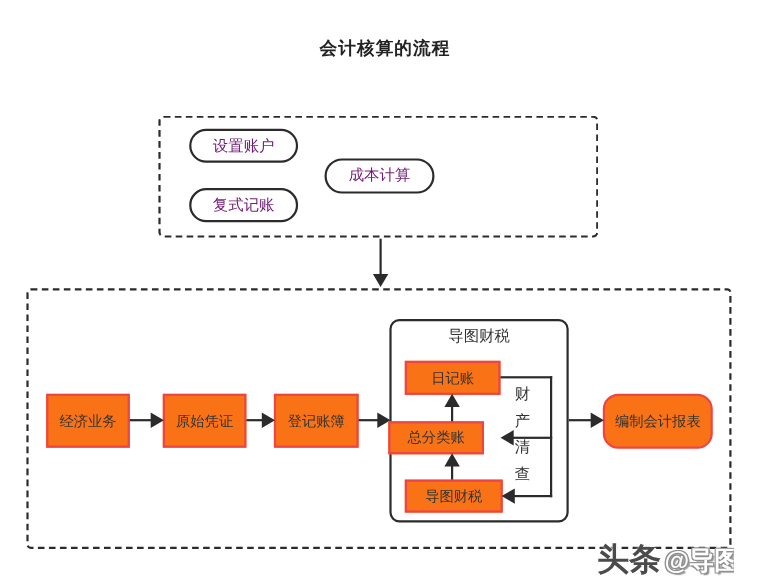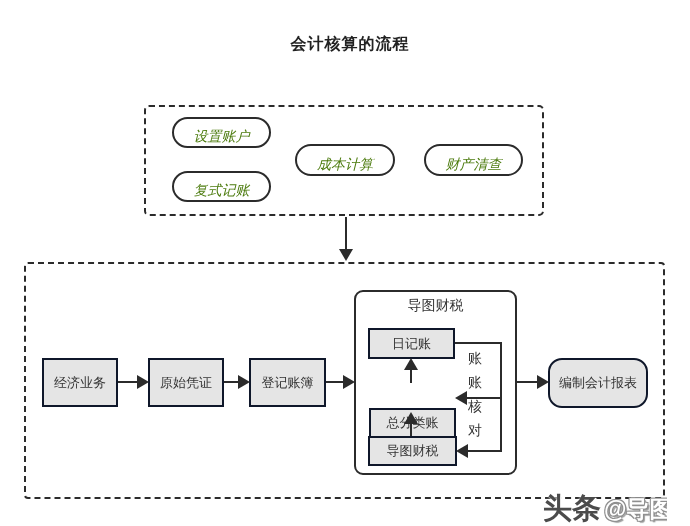--- a/index.html
+++ b/index.html
@@ -10,25 +10,25 @@
   }
   .page-title{
     position:absolute;left:0;top:34px;width:700px;text-align:center;
     font-size:16px;font-weight:bold;color:#222;letter-spacing:1px;
   }
   .dashed-box{
     position:absolute;border:2px dashed #2b2b2b;border-radius:5px;background:transparent;
   }
   .pill{
     position:absolute;border:2px solid #2b2b2b;border-radius:16px;background:#fff;
-    display:flex;align-items:flex-end;justify-content:center;
-    font-size:14px;color:#4d7c0f;font-style:italic;
+    display:flex;align-items:center;justify-content:center;
+    font-size:14px;color:#701a75;
   }
   .node{
-    position:absolute;border:2px solid #0f172a;background:#e5e5e5;
+    position:absolute;border:2px solid #ef4444;background:#f97316;
     display:flex;align-items:center;justify-content:center;
     font-size:13px;color:#333;text-align:center;
   }
   .ledger-box{
     position:absolute;border:2px solid #2b2b2b;border-radius:9px;background:#fff;
   }
   .ledger-title{
     position:absolute;text-align:center;font-size:14px;color:#333;
   }
   .hline{position:absolute;height:2px;background:#2b2b2b;}
@@ -66,23 +66,20 @@
 
   <div class="pill" style="left:172px;top:117px;width:95px;height:27px;">
     <span>设置账户</span>
   </div>
   <div class="pill" style="left:295px;top:144px;width:96px;height:28px;">
     <span>成本计算</span>
   </div>
   <div class="pill" style="left:172px;top:171px;width:95px;height:27px;">
     <span>复式记账</span>
   </div>
-  <div class="pill" style="left:424px;top:144px;width:95px;height:28px;">
-    <span>财产清查</span>
-  </div>
 
   <div class="vline" style="left:345px;top:217px;height:33px;"></div>
   <div class="arr arr-down" style="left:339px;top:249px;"></div>
 
   <div class="dashed-box" style="left:24px;top:262px;width:637px;height:233px;border-radius:4px;"></div>
 
   <div class="node" style="left:42px;top:358px;width:72px;height:45px;">
     <span>经济业务</span>
   </div>
   <div class="node" style="left:148px;top:358px;width:72px;height:45px;align-items:center;">
@@ -106,21 +103,21 @@
 
   <div class="hline" style="left:517px;top:381px;width:21px;"></div>
   <div class="arr arr-right" style="left:537px;top:375px;"></div>
 
   <div class="ledger-box" style="left:354px;top:290px;width:159px;height:181px;"></div>
   <div class="ledger-title" style="left:354px;top:297px;width:163px;">导图财税</div>
 
   <div class="node" style="left:368px;top:328px;width:83px;height:27px;">
     <span>日记账</span>
   </div>
-  <div class="node" style="left:369px;top:383px;width:83px;height:26px;margin-top:25px;">
+  <div class="node" style="left:353px;top:383px;width:83px;height:26px;">
     <span>总分类账</span>
   </div>
   <div class="node" style="left:368px;top:436px;width:85px;height:26px;">
     <span>导图财税</span>
   </div>
 
   <div class="vline" style="left:410px;top:368px;height:15px;"></div>
   <div class="arr arr-up" style="left:404px;top:358px;"></div>
 
   <div class="vline" style="left:410px;top:423px;height:13px;"></div>
@@ -128,20 +125,20 @@
 
   <div class="hline" style="left:455px;top:342px;width:47px;"></div>
   <div class="vline" style="left:500px;top:342px;height:110px;"></div>
 
   <div class="hline" style="left:466px;top:397px;width:36px;"></div>
   <div class="arr arr-left" style="left:455px;top:391px;"></div>
 
   <div class="hline" style="left:467px;top:450px;width:35px;"></div>
   <div class="arr arr-left" style="left:456px;top:444px;"></div>
 
-  <div class="vertical-label" style="left:466px;top:346px;">账账核对</div>
+  <div class="vertical-label" style="left:466px;top:346px;">财产清查</div>
 
   <div class="watermark">
     <span class="wm-source">头条</span>
     <span class="wm-handle">@导图财税</span>
   </div>
 
 </div>
 
 </body></html>

